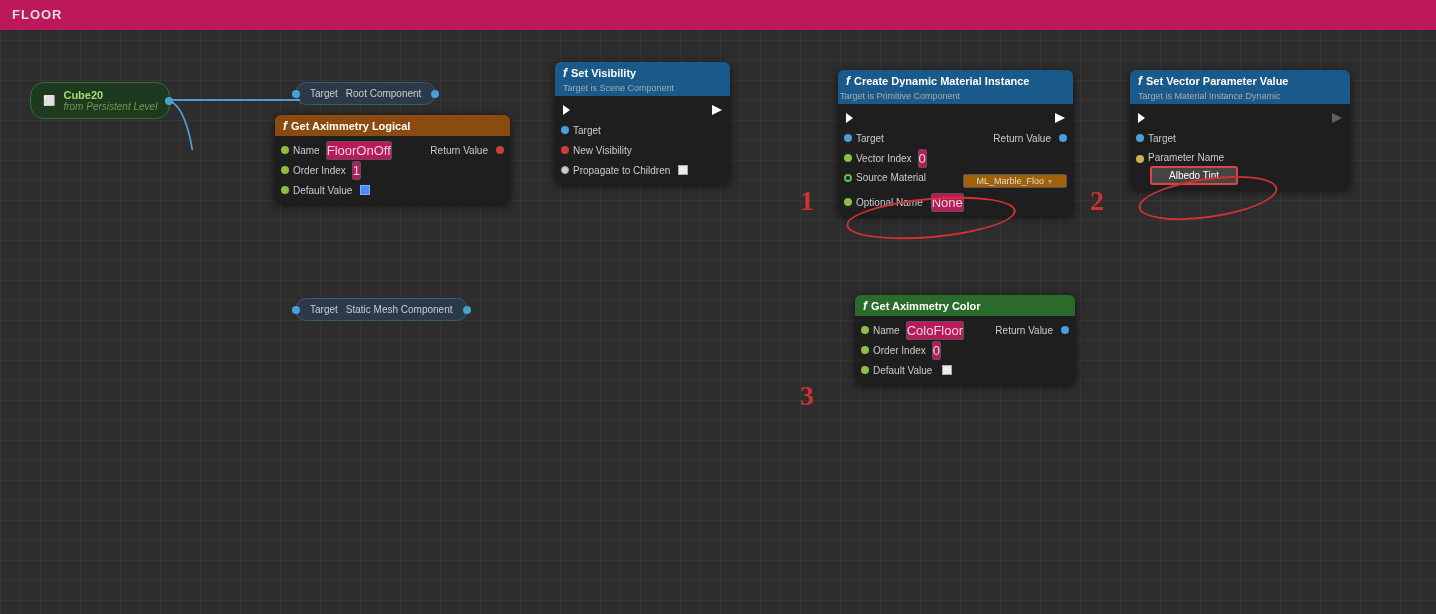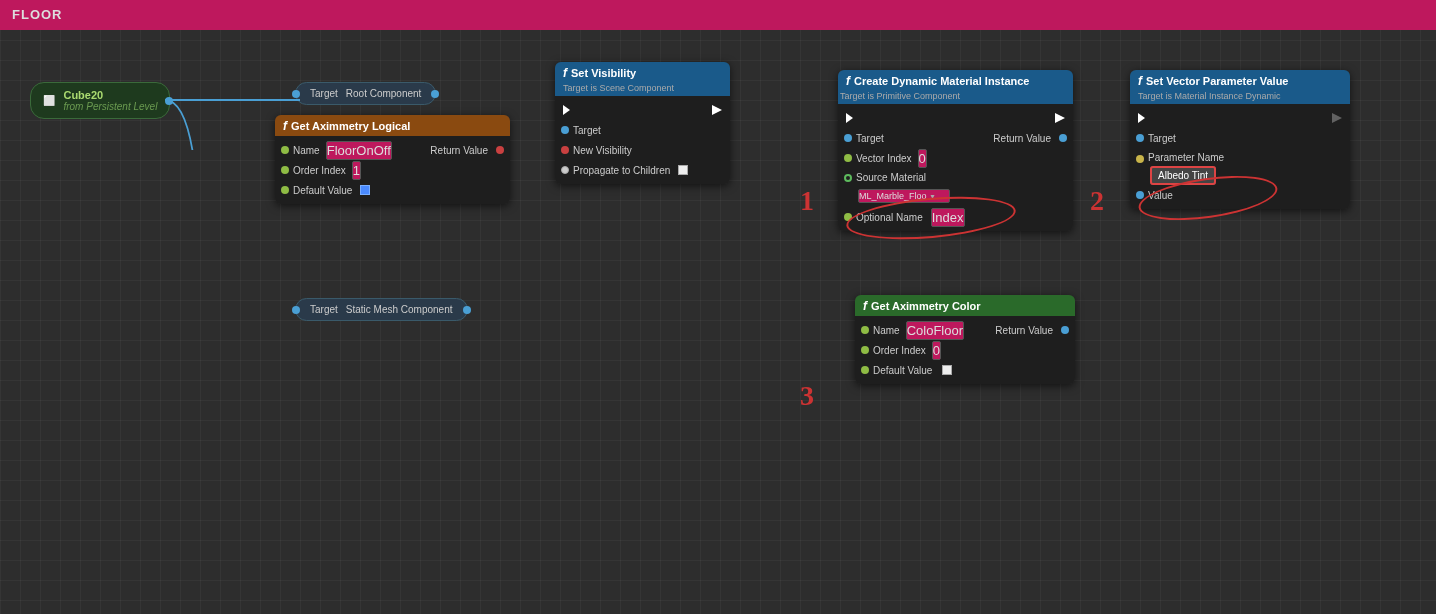--- a/index.html
+++ b/index.html
@@ -219,24 +219,24 @@
     }
     .checkbox-white {
       width: 10px; height: 10px;
       background: #eee;
       border: 1px solid #aaa;
       display: inline-block;
       vertical-align: middle;
     }
 
     .dropdown-val {
-      background: #be185d;
+      background: #a16207;
       border: 1px solid #555;
       border-radius: 2px;
-      padding: 1px 14px 1px 0;
+      padding: 1px 14px 1px 12px;
       font-size: 9px;
       color: #ddd;
       position: relative;
       display: inline-flex;
       align-items: center;
       gap: 2px;
     }
     .dropdown-val::after {
       content: '▾';
       font-size: 8px;
@@ -374,34 +374,34 @@
       <span class="pin-label pin-right" style="margin-right:4px;">Return Value</span>
       <div class="pin-dot blue"></div>
     </div>
 
     <div class="pin-row">
       <div class="pin-dot olive"></div>
       <span class="pin-label">Vector Index</span>
       <span class="pin-value">0</span>
     </div>
 
-    <div class="pin-row" style="flex-direction:column; align-items:flex-start; height:auto; padding: 4px 6px;">
+    <div class="pin-row" style="flex-direction:row; align-items:flex-start; height:auto; padding: 4px 6px;">
       <div style="display:flex; align-items:center; gap:4px; width:100%;">
         <div class="pin-dot empty"></div>
         <span class="pin-label">Source Material</span>
       </div>
       <div style="margin-left:14px; margin-top:2px; display:flex; align-items:center; gap:4px;">
         <span class="dropdown-val">ML_Marble_Floo</span>
       </div>
     </div>
 
     <div class="pin-row">
       <div class="pin-dot olive"></div>
       <span class="pin-label">Optional Name</span>
-      <span class="pin-value" style="margin-left:4px;">Index</span>
+      <span class="pin-value" style="margin-left:4px;">None</span>
     </div>
   </div>
 </div>
 
 <div class="node" style="top:70px; left:1130px; width:220px;">
   <div class="node-header header-blue">
     <span class="func-icon">f</span>
     <span class="title-text">Set Vector Parameter Value</span>
   </div>
   <div style="background:#1a5a8a; padding:0 8px 3px; font-size:9px; color:#aaa;">Target is Material Instance Dynamic</div>
@@ -414,28 +414,24 @@
       <div class="pin-dot blue"></div>
       <span class="pin-label">Target</span>
     </div>
 
     <div class="pin-row" style="flex-direction:column; align-items:flex-start; height:auto; padding: 4px 6px;">
       <div style="display:flex; align-items:flex-end; gap:4px;">
         <div class="pin-dot yellow"></div>
         <span class="pin-label">Parameter Name</span>
       </div>
       <div style="margin-left:14px; margin-top:2px;">
-        <span style="background:#444; border:2px solid #dd4444; border-radius:3px; padding:2px 6px; font-size:10px; color:#fff;">Albedo Tint</span>
+        <span style="background:#444; border:2px solid #dd4444; border-radius:3px; padding:2px 17px; font-size:10px; color:#fff;">Albedo Tint</span>
       </div>
     </div>
 
-    <div class="pin-row">
-      <div class="pin-dot blue"></div>
-      <span class="pin-label">Value</span>
-    </div>
   </div>
 </div>
 
 <div class="node" style="top:295px; left:855px; width:220px;">
   <div class="node-header header-green">
     <span class="func-icon">f</span>
     <span class="title-text">Get Aximmetry Color</span>
   </div>
   <div class="node-body">
 

